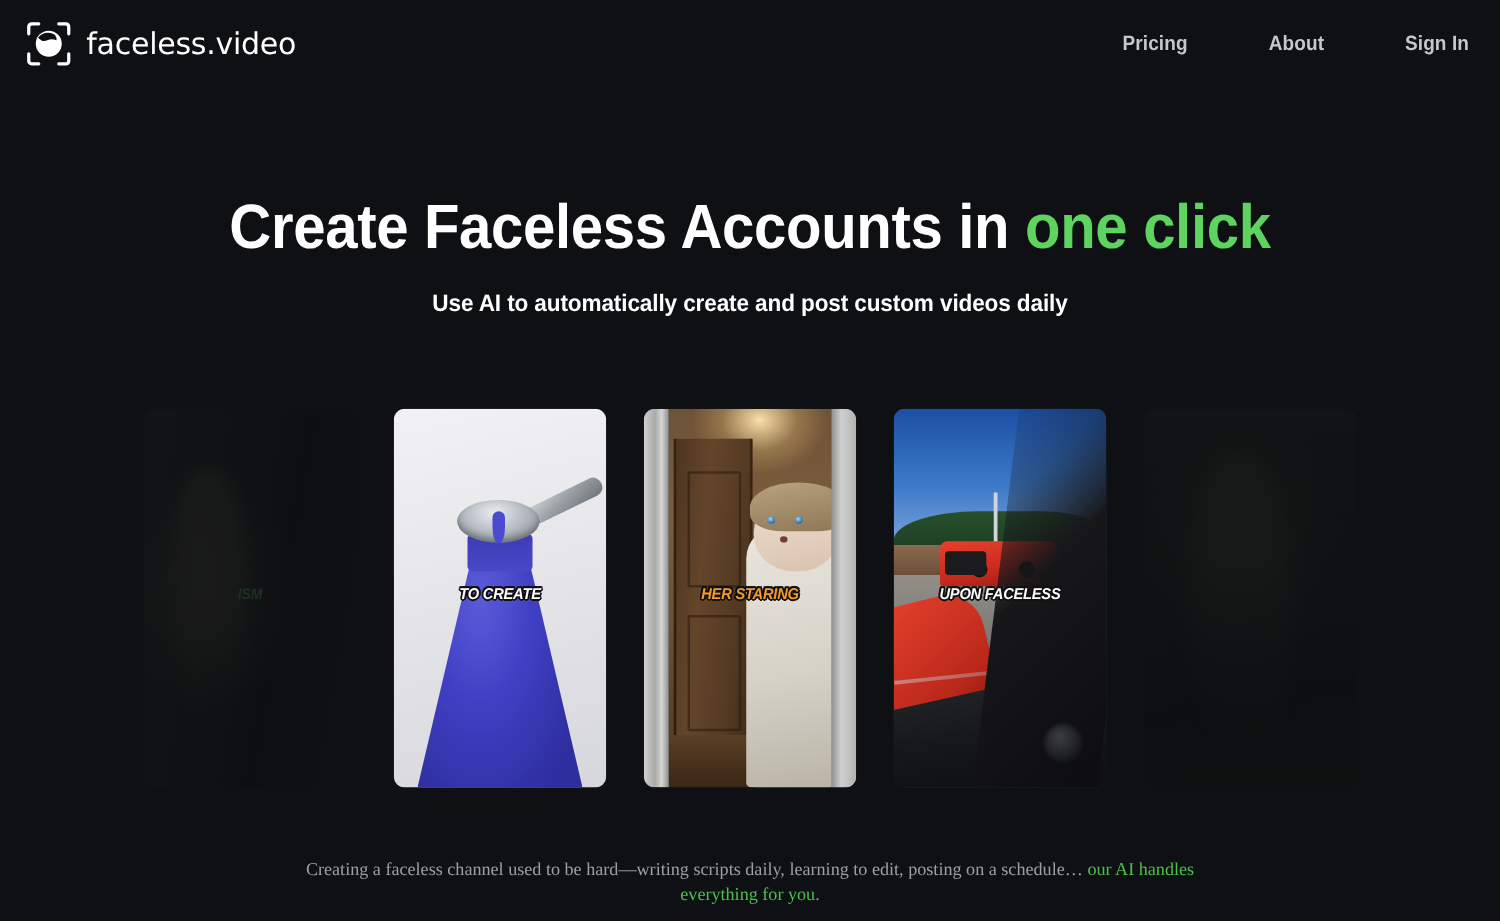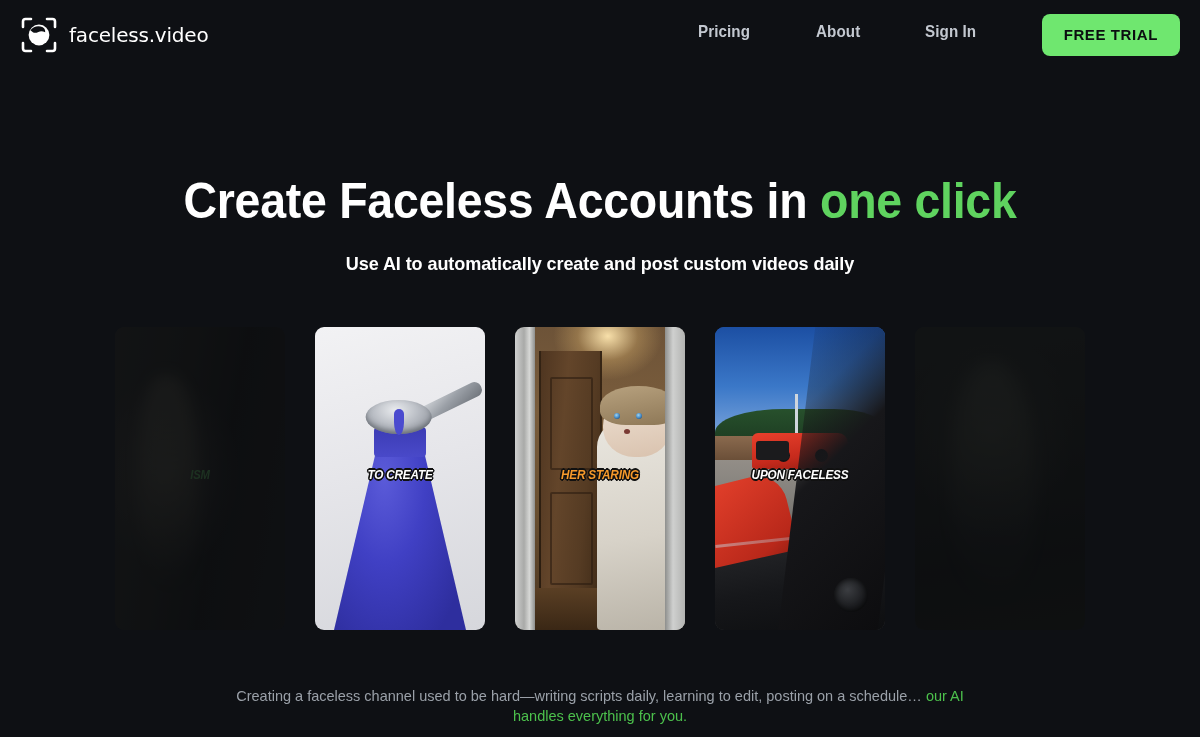--- a/index.html
+++ b/index.html
@@ -46,21 +46,21 @@
 
   .logo-mark {
     width: 38px;
     height: 38px;
     flex: 0 0 38px;
     position: relative;
     display: block;
   }
 
   .brand-name {
-    font-size: 20px;
+    font-size: 24px;
     font-weight: 400;
     letter-spacing: -0.2px;
     color: #ffffff;
     font-family: "DejaVu Sans", "Liberation Sans", sans-serif;
     white-space: nowrap;
   }
 
   .nav {
     display: flex;
     align-items: flex-start;
@@ -97,21 +97,21 @@
     height: 42px;
     line-height: 42px;
     cursor: pointer;
     font-family: "Liberation Sans", sans-serif;
     white-space: nowrap;
   }
 
   
   .hero {
     position: absolute;
-    top: 172px;
+    top: 152px;
     left: 0;
     width: 1200px;
     text-align: center;
   }
 
   .headline {
     font-size: 50px;
     line-height: 58px;
     font-weight: 700;
     letter-spacing: -0.3px;
@@ -469,21 +469,21 @@
   .footer-copy {
     position: absolute;
     top: 686px;
     left: 50%;
     transform: translateX(-50%);
     width: 740px;
     text-align: center;
     font-size: 14.5px;
     line-height: 20px;
     color: #9aa0a8;
-    font-family: Liberation Sans, sans-serif;
+    font-family: Liberation Serif, serif;
   }
   .footer-copy .accent { color: #4cc04c; }
 </style>
 </head>
 <body>
 
 <div class="page">
 
   <header class="header">
 
@@ -504,21 +504,20 @@
           <path d="M12.0 25.6 Q19 31.2 26.2 25.2 Q24.4 29.8 19 29.8 Q13.8 29.8 12.0 25.6 Z" fill="#0e1014" opacity="0.0"></path>
         </svg>
       </span>
       <span class="brand-name">faceless.video</span>
     </div>
 
     <nav class="nav">
       <a class="nav-link" href="#">Pricing</a>
       <a class="nav-link" href="#">About</a>
       <a class="nav-link" href="#">Sign In</a>
-      <button class="cta-button">FREE TRIAL</button>
     </nav>
 
   </header>
 
   <section class="hero">
     <h1 class="headline">
       <span>Create Faceless Accounts in </span><span class="accent">one click</span>
     </h1>
     <p class="subhead">Use AI to automatically create and post custom videos daily</p>
   </section>

